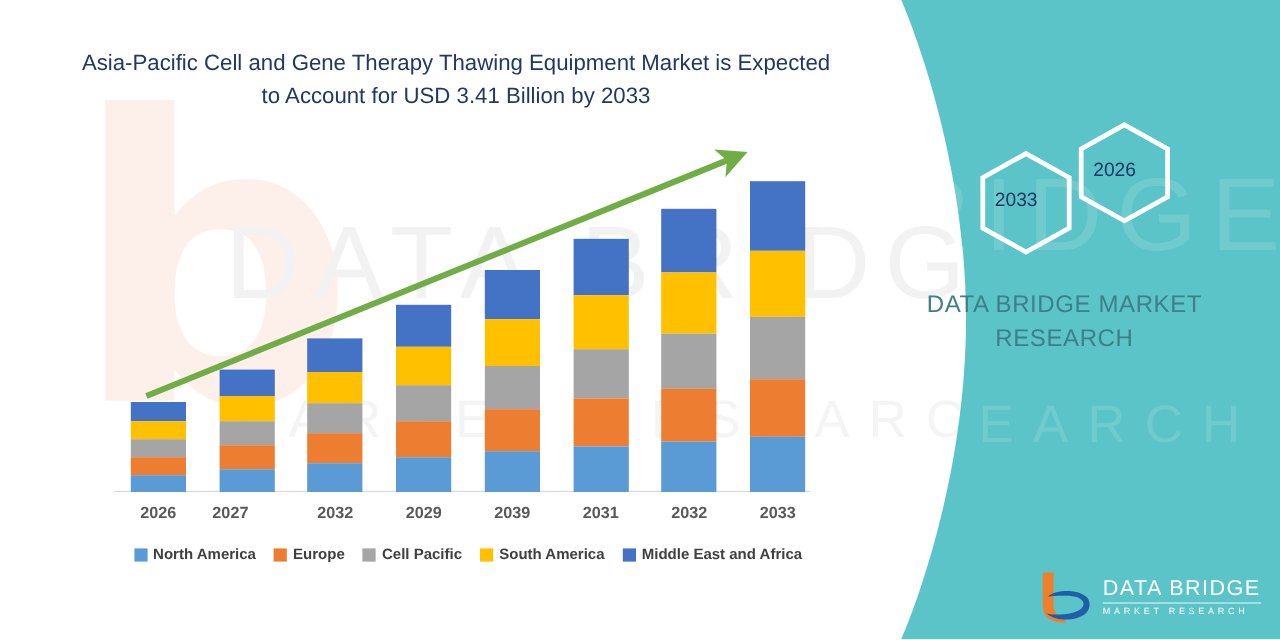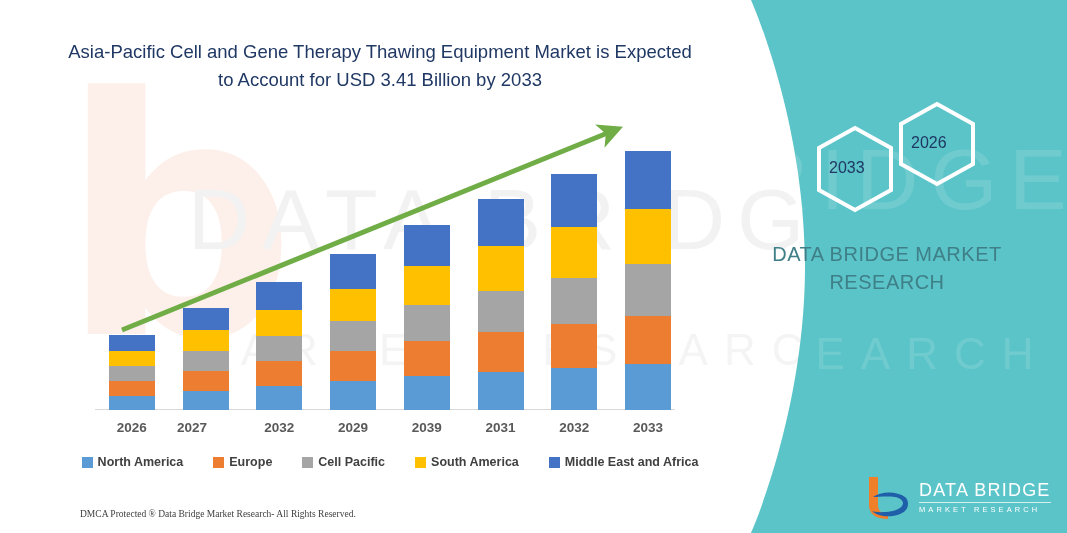--- a/index.html
+++ b/index.html
@@ -71,21 +71,21 @@
     position:absolute; width:70px; text-align:center;
     font-size:13.5px; font-weight:700; color:#595959; top:2px;
   }
 
   
   #trend-arrow { position:absolute; left:0; top:0; width:760px; height:533px; pointer-events:none; }
 
   
   #legend {
     position:absolute; left:95px; top:455px; width:590px;
-    display:flex; justify-content:center; align-items:center; gap:30px;
+    display:flex; justify-content:center; align-items:center; gap:15px;
     flex-wrap:nowrap;
   }
   .legend-item { display:flex; align-items:center; gap:5px; white-space:nowrap; }
   .legend-swatch { width:11px; height:11px; display:block; }
   .legend-label { font-size:12.5px; font-weight:700; color:#404040; }
 
   
   #footer-left {
     position:absolute; left:80px; top:509px;
     font-size:9.5px; color:#404040;
@@ -271,21 +271,20 @@
       <div class="legend-item">
         <span class="legend-swatch" style="background: rgb(255, 192, 0);"></span>
         <span class="legend-label">South America</span>
       </div>
       <div class="legend-item">
         <span class="legend-swatch" style="background: rgb(68, 114, 196);"></span>
         <span class="legend-label">Middle East and Africa</span>
       </div>
     </div>
 
-  <div id="footer-left">DMCA Protected ® Data Bridge Market Research-  All Rights Reserved.</div>
 </div>
 
 <div id="right-panel">
 
   <svg id="teal-shape" viewBox="0 0 380 533" preserveAspectRatio="none">
     <path id="teal-path" d="M 380,0 L 64,0 C 64,0 118,120 118,266 C 118,412 64,533 64,533 L 380,533 Z" fill="#5BC4C8"></path>
   </svg>
 
   <div id="panel-content">
     <div id="panel-wm-1">BRIDGE</div>

